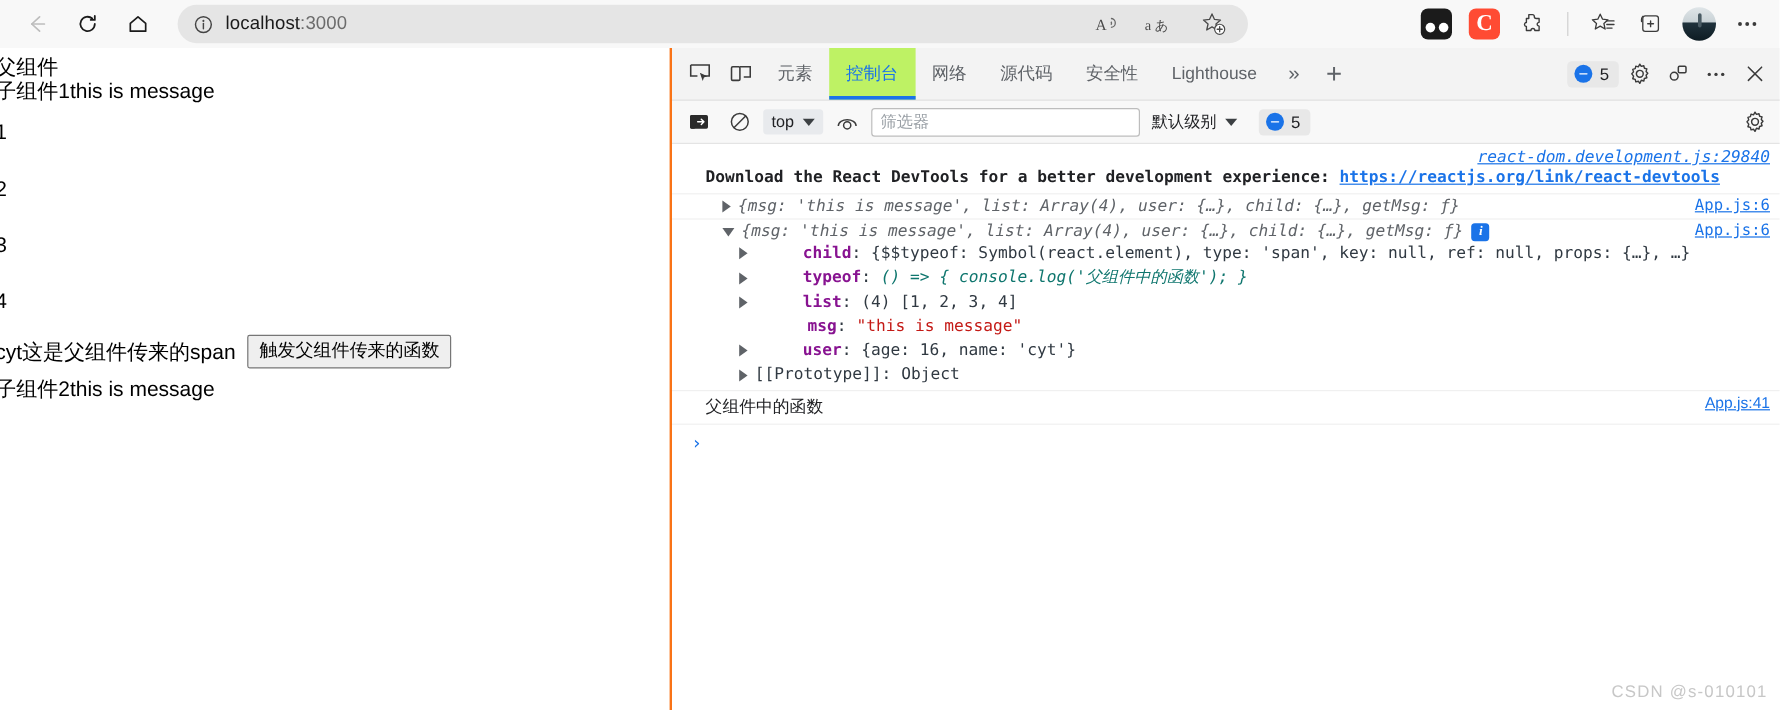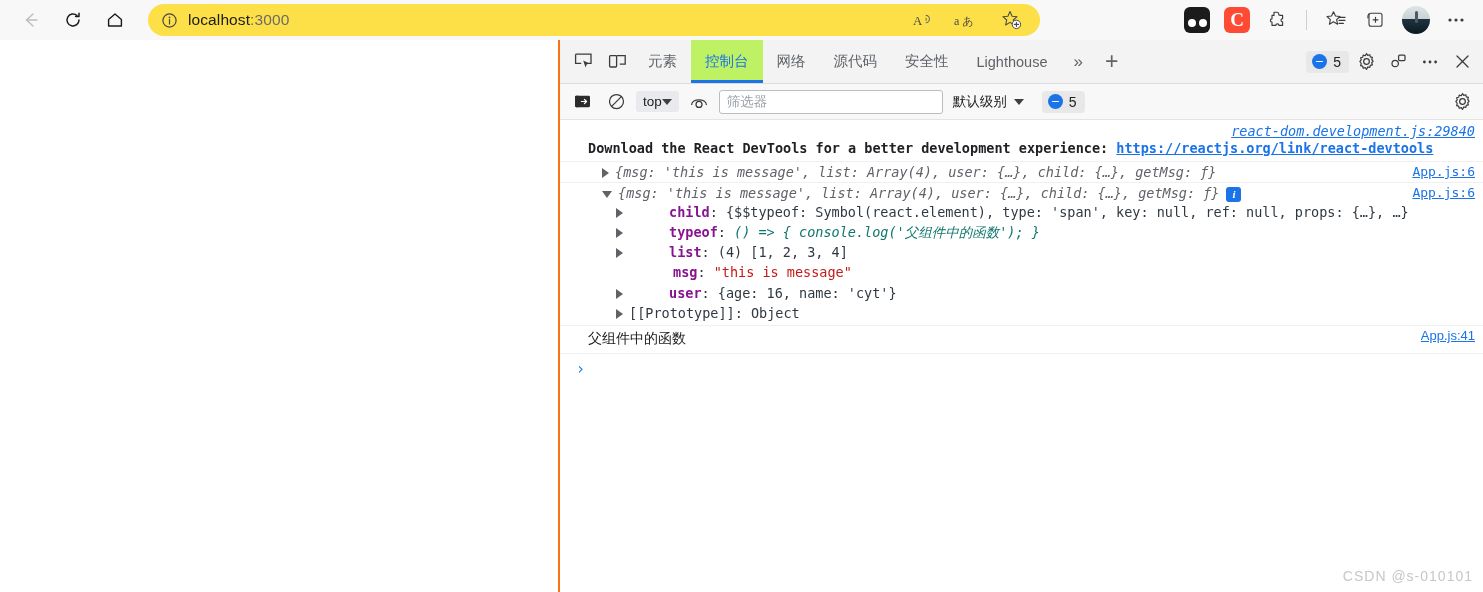--- a/index.html
+++ b/index.html
@@ -21,21 +21,21 @@
   .icon-btn {
     width: 34px; height: 34px; border-radius: 6px;
     display: flex; align-items: center; justify-content: center;
     cursor: default; color: #1b1b1b;
   }
   .icon-btn.disabled { color: #bdbdbd; }
   .addr-wrap {
     margin-left: 16px;
     flex: 0 0 auto;
     width: 880px; height: 32px;
-    background: #fde047;
+    background: #e5e5e5;
     border-radius: 16px;
     display: flex; align-items: center;
     padding: 0 6px;
   }
   .addr-info { width: 30px; display:flex; align-items:center; justify-content:center; color:#444; }
   .addr-text {
     font-size: 15.5px; color: #1b1b1b; letter-spacing: .1px;
     white-space: nowrap; overflow: hidden; padding-left: 4px;
   }
   .addr-text .dim { color: #6b6b6b; }
@@ -125,21 +125,21 @@
   }
   .bubble:after{content:"";width:7px;height:1.5px;background:#fff;border-radius:1px;}
   .tb-icon { width: 30px; height: 30px; display:flex; align-items:center; justify-content:center; color:#5f6368; cursor:default;}
 
   .dt-console-bar {
     height: 35px; background:#f8f8f8; border-bottom:1px solid #e4e4e4;
     display:flex; align-items:center; padding-left: 8px; gap: 6px;
   }
   .cb-icon { width:28px;height:26px;display:flex;align-items:center;justify-content:center;color:#3b3b3b;cursor:default;}
   .ctx-select {
-    display:flex;align-items:center;
+    display:flex;align-items:center;gap:7px;
     background:#e8eaed; border-radius:3px; padding: 3px 7px;
     font-size: 13.5px; color:#202124; cursor:default;
   }
   .filter-input {
     width: 208px; height: 22px; border:1px solid #bdbdbd; border-radius:3px;
     background:#fff; font-size:13.5px; color:#202124; padding: 0 7px;
     font-family:"Liberation Sans", sans-serif; outline:none;
   }
   .filter-input::placeholder { color:#9aa0a6; }
   .level-select { display:flex;align-items:center;gap:7px; font-size:13.5px;color:#202124;cursor:default; margin-left:4px;}
@@ -277,20 +277,35 @@
       <div class="icon-btn">
         <svg width="22" height="22" viewBox="0 0 22 22">
             <circle cx="5" cy="11" r="1.6" fill="#3b3b3b"></circle>
             <circle cx="11" cy="11" r="1.6" fill="#3b3b3b"></circle>
             <circle cx="17" cy="11" r="1.6" fill="#3b3b3b"></circle>
           </svg>
       </div>
     </div>
   </div>
 
+  <div class="page">
+    <div class="page-inner">
+      <div class="ptext prow p-h">父组件</div>
+      <div class="ptext prow">子组件1this is message</div>
+      <div class="li-row">1</div>
+      <div class="li-row">2</div>
+      <div class="li-row">3</div>
+      <div class="li-row">4</div>
+      <div class="span-row">
+        <div class="span-txt">cyt这是父组件传来的span</div>
+        <button class="btn-trigger">触发父组件传来的函数</button>
+      </div>
+      <div class="ptext last-row">子组件2this is message</div>
+    </div>
+  </div>
 
   <div class="devtools">
 
     <div class="dt-tabbar">
       <div class="dt-icon">
         <svg width="21" height="21" viewBox="0 0 21 21">
             <path d="M2.6 3.2 h15.4 v9.2 h-6.2" fill="none" stroke="#3b3b3b" stroke-width="1.3"></path>
             <path d="M2.6 3.2 v9.2 h5.6" fill="none" stroke="#3b3b3b" stroke-width="1.3"></path>
             <path d="M10.2 9.6 L16.4 12.6 L13.6 13.6 L12.6 16.4 Z" fill="#3b3b3b"></path>
           </svg>

